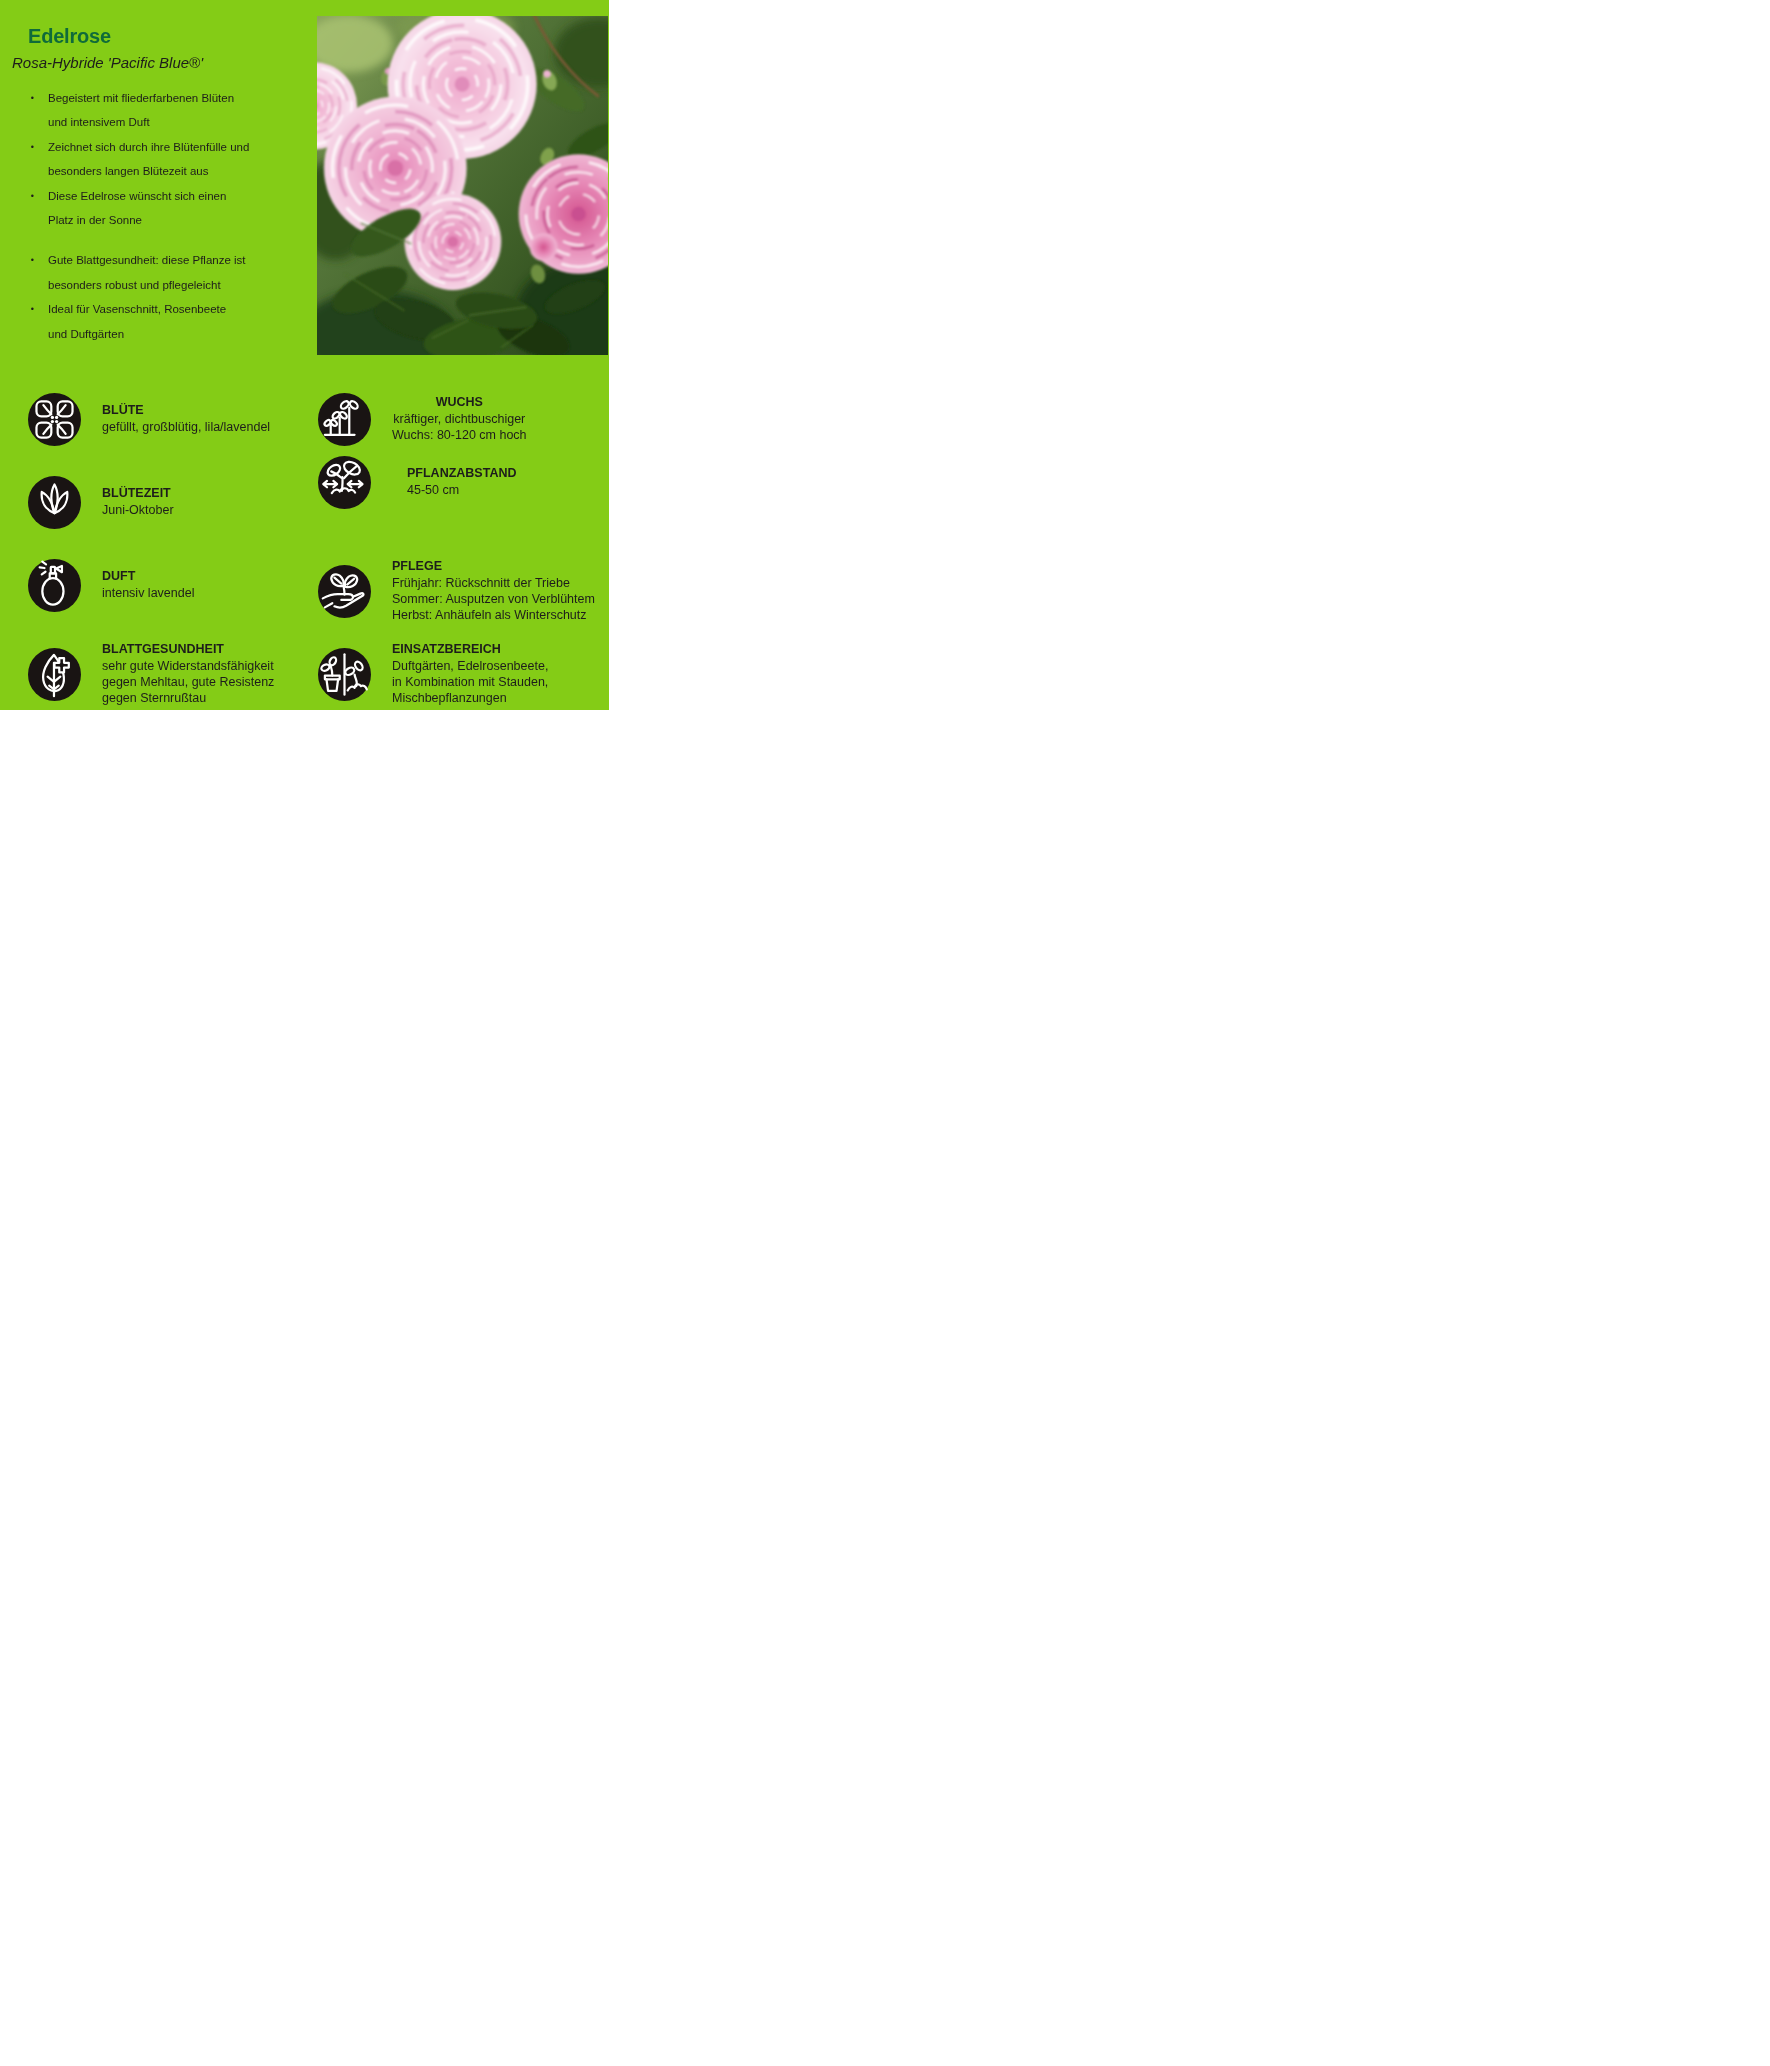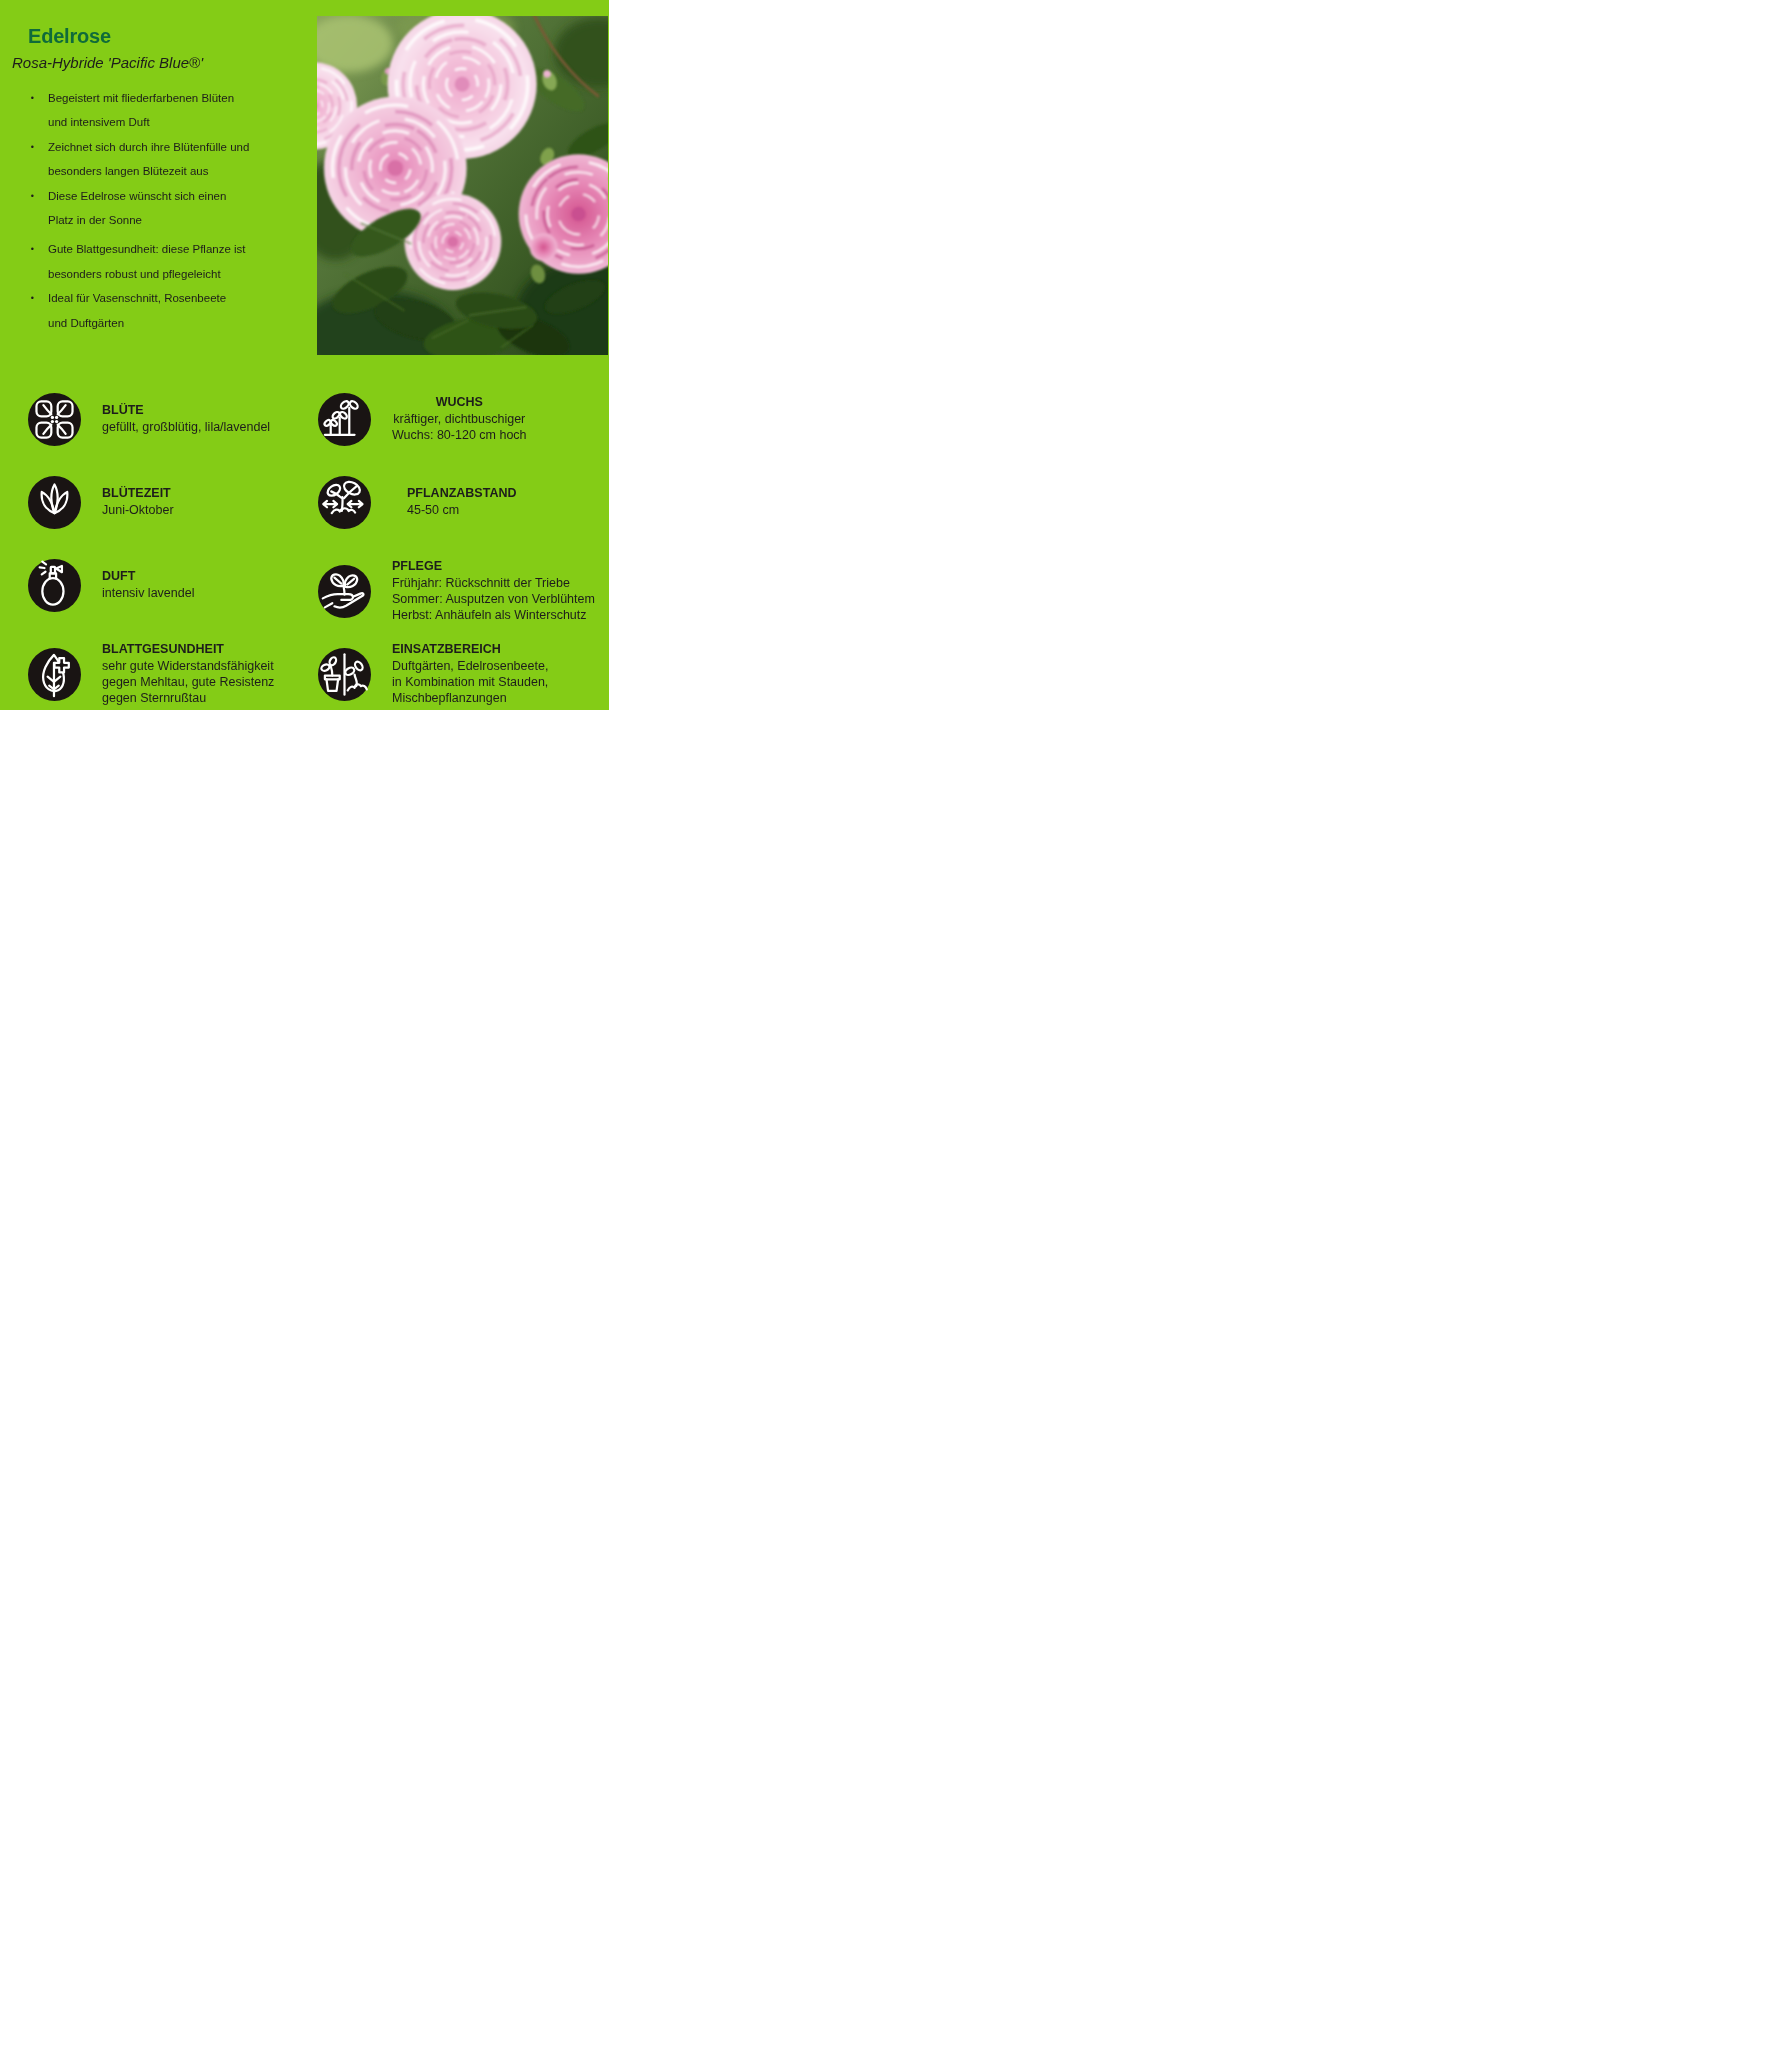--- a/index.html
+++ b/index.html
@@ -7,37 +7,37 @@
               font-family:"Liberation Sans", sans-serif; color:var(--text,#1d1d1b); }
   .page { position:relative; width:609px; height:710px; background:#84cc16; }
 
   .title { position:absolute; left:28px; top:25px; font-size:20px; font-weight:700;
            color:var(--green,#0f6b3a); letter-spacing:-0.2px; }
   .subtitle { position:absolute; left:12px; top:54px; font-size:15px; font-style:italic; }
 
   .bullets { position:absolute; left:28px; top:86px; width:281px; list-style:none; }
   .bullet { position:relative; padding-left:20px; font-size:11.5px; line-height:24.4px; }
   .bullet::before { content:"•"; position:absolute; left:2.8px; top:0; font-size:9.2px; line-height:24.4px; }
-  .bullet.gap { margin-top:5px; }
+  .bullet.gap { margin-top:16px; }
 
   .photo { position:absolute; left:317px; top:16px; width:291px; height:339px; overflow:hidden; }
   .photo svg { display:block; }
 
   .feature { position:absolute; display:flex; align-items:center; gap:21px; }
   .icon { width:53px; height:53px; flex:0 0 53px; }
   .icon svg { width:53px; height:53px; display:block; }
   .iconbg { fill:var(--circle,#191413); }
   .ln { stroke:#fff; stroke-width:4.2; fill:none; stroke-linecap:round; stroke-linejoin:round; }
   .txt { font-size:12.5px; line-height:15.7px; }
   .ft { font-weight:700; margin-bottom:1.4px; }
 
   #f-bluete        { left:28px;  top:393px;  }
   #f-wuchs         { left:318px; top:393px;text-align:center;  }
   #f-bluetezeit    { left:28px;  top:476px; }
-  #f-pflanzabstand { left:318px; top:476px;gap:36px; }
+  #f-pflanzabstand { left:318px; top:456px;gap:36px; }
   #f-duft          { left:28px;  top:559px; }
   #f-pflege        { left:318px; top:559px; }
   #f-blatt         { left:28px;  top:642px; }
   #f-einsatz       { left:318px; top:642px;justify-content:flex-end; }
 </style>
 </head>
 <body>
 
 <div class="page">
 

